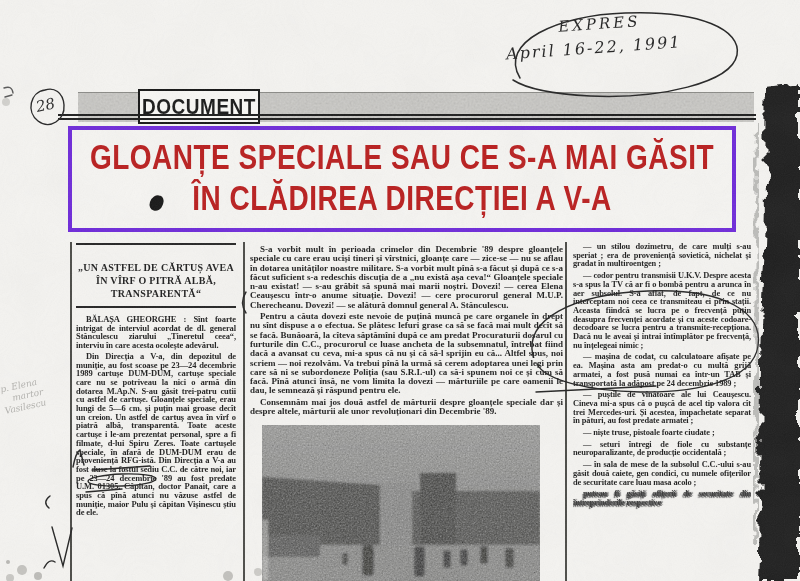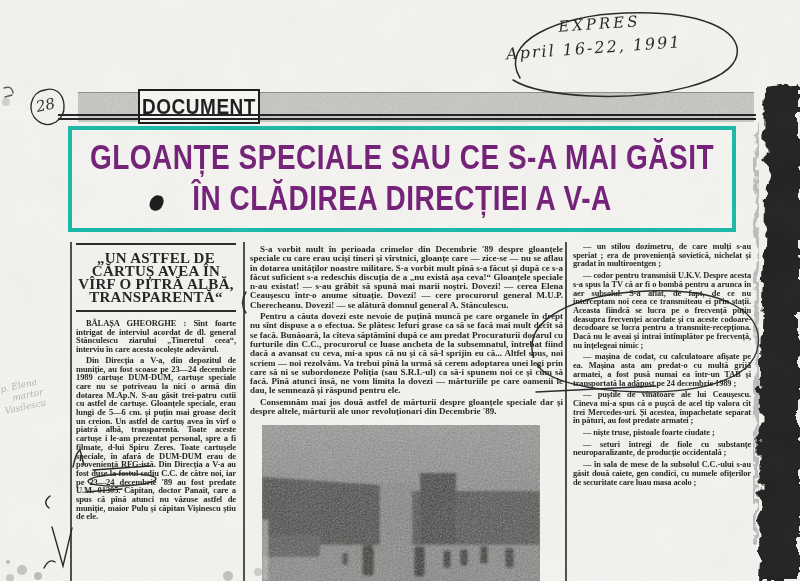--- a/index.html
+++ b/index.html
@@ -12,37 +12,37 @@
   .hand-note .l1{margin-left:62px;font-size:15px;letter-spacing:3px;}
   .hand-note .l2{margin-top:5px;margin-left:8px;font-size:16px;letter-spacing:2px;}
   .kicker-bar{left:78px;top:83px;width:676px;height:29px;background:#c9c8c4;border-top:1px solid #8a8a86;margin-top:9px;}
   .kicker-box{position:absolute;left:60px;top:-4px;width:118px;height:31px;background:#f9f8f5;
               border:2px solid #131313;display:flex;align-items:center;justify-content:center;}
   .kicker-box span{font-family:"Liberation Sans", sans-serif;font-weight:bold;font-size:19px;
                    letter-spacing:.5px;transform:scaleY(1.12);color:#161616;}
   .rule-a{left:58px;top:114px;width:698px;height:2px;background:#1a1a1a;}
   .rule-b{left:58px;top:118px;width:698px;height:2px;background:#1a1a1a;}
   
-  .headline-box{left:68px;top:126px;width:660px;height:98px;border:4px solid #14b8a6;background:#f6f5f2;
-                text-align:center;font-family:"Liberation Sans", sans-serif;font-weight:bold;color:#701a75;}
+  .headline-box{left:68px;top:126px;width:660px;height:98px;border:4px solid #6d28d9;background:#f6f5f2;
+                text-align:center;font-family:"Liberation Sans", sans-serif;font-weight:bold;color:#b91c1c;}
   .hl1{margin-top:12px;font-size:28px;letter-spacing:.5px;transform:scaleY(1.22);}
   .hl2{margin-top:9px;font-size:28px;letter-spacing:.5px;transform:scaleY(1.22);}
   .ink-blob{left:150px;top:195px;width:13px;height:16px;background:#141414;border-radius:60% 40% 55% 45%;
             transform:rotate(18deg);}
   
   .vrule{width:1.5px;background:#4a4a46;}
   .vr1{left:70px;top:242px;height:339px;}
   .vr2{left:243px;top:242px;height:339px;}
   .vr3{left:565px;top:242px;height:339px;}
   
   .col{overflow:hidden;text-align:justify;font-weight:bold;}
   .col p{margin:0 0 2px 0;text-indent:10px;}
   .col-left{left:76px;top:243px;width:160px;height:338px;font-size:8.5px;line-height:8.7px;letter-spacing:-0.1px;}
-  .subhead{border-top:2px solid #242424;border-bottom:2px solid #242424;padding:7px 1px 6px 1px;
-           margin-bottom:7px;text-align:center;font-size:15px;line-height:13px;letter-spacing:.3px;
+  .subhead{border-top:2px solid #242424;border-bottom:2px solid #242424;padding:16px 1px 6px 1px;
+           margin-bottom:7px;text-align:center;font-size:10px;line-height:13px;letter-spacing:.3px;
            font-weight:bold;text-indent:0;}
   .col-mid{left:250px;top:245px;width:313px;height:179px;font-size:9px;line-height:9.3px;}
   .col-right{left:573px;top:243px;width:178px;height:332px;font-size:8.4px;line-height:8.7px;letter-spacing:-0.1px;}
   .col-right p{margin-bottom:3px;}
   .smudge{position:relative;filter:blur(.4px);color:#3a3a3a;
           text-shadow:1px 1px 0 #555, -1px 2px 1px #666, 2px 0 1px #777;}
   
   .photo{left:262px;top:425px;}
   
   .margin-note{left:2px;top:378px;width:60px;transform:rotate(-12deg);color:#b3b2ae;
@@ -105,20 +105,21 @@
   </div>
 
   <div class="abs col col-right">
     <p>— un stilou dozimetru, de care mulți s-au speriat ; era de proveniență sovietică, nichelat și gradat în multiroentgen ;</p>
     <p>— codor pentru transmisii U.K.V. Despre acesta s-a spus la TV că ar fi o bombă pentru a arunca în aer subsolul. S-a aflat, de fapt, de ce nu interceptam noi ceea ce transmiteau ei prin stații. Aceasta fiindcă se lucra pe o frecvență puțin deasupra frecvenței acordate și cu aceste codoare-decodoare se lucra pentru a transmite-recepționa. Dacă nu le aveai și intrai întîmplător pe frecvență, nu înțelegeai nimic ;</p>
     <p>— mașina de codat, cu calculatoare afișate pe ea. Mașina asta am predat-o cu multă grijă armatei, a fost pusă numai ea într-un TAB și transportată la adăpost pe 24 decembrie 1989 ;</p>
     <p>— puștile de vînătoare ale lui Ceaușescu. Cineva mi-a spus că o pușcă de acel tip valora cît trei Mercedes-uri. Și acestea, împachetate separat în pături, au fost predate armatei ;</p>
     <p>— niște truse, pistoale foarte ciudate ;</p>
     <p>— seturi întregi de fiole cu substanțe neuroparalizante, de producție occidentală ;</p>
     <p>— în sala de mese de la subsolul C.C.-ului s-au găsit două caiete, gen condici, cu numele ofițerilor de securitate care luau masa acolo ;</p>
+    <p class="smudge">puteau fi găsiți ofițerii de securitate din întreprinderile respective</p>
   </div>
 
   <svg class="abs photo" width="278" height="156" viewBox="0 0 278 156">
     <defs>
       <linearGradient id="skyG" x1="0" y1="0" x2="0" y2="1">
         <stop offset="0" stop-color="#a3a3a1"></stop>
           <stop offset="1" stop-color="#7e7e7c"></stop>
       </linearGradient>
       <filter id="softP">
           <feGaussianBlur stdDeviation="1.2"></feGaussianBlur>

